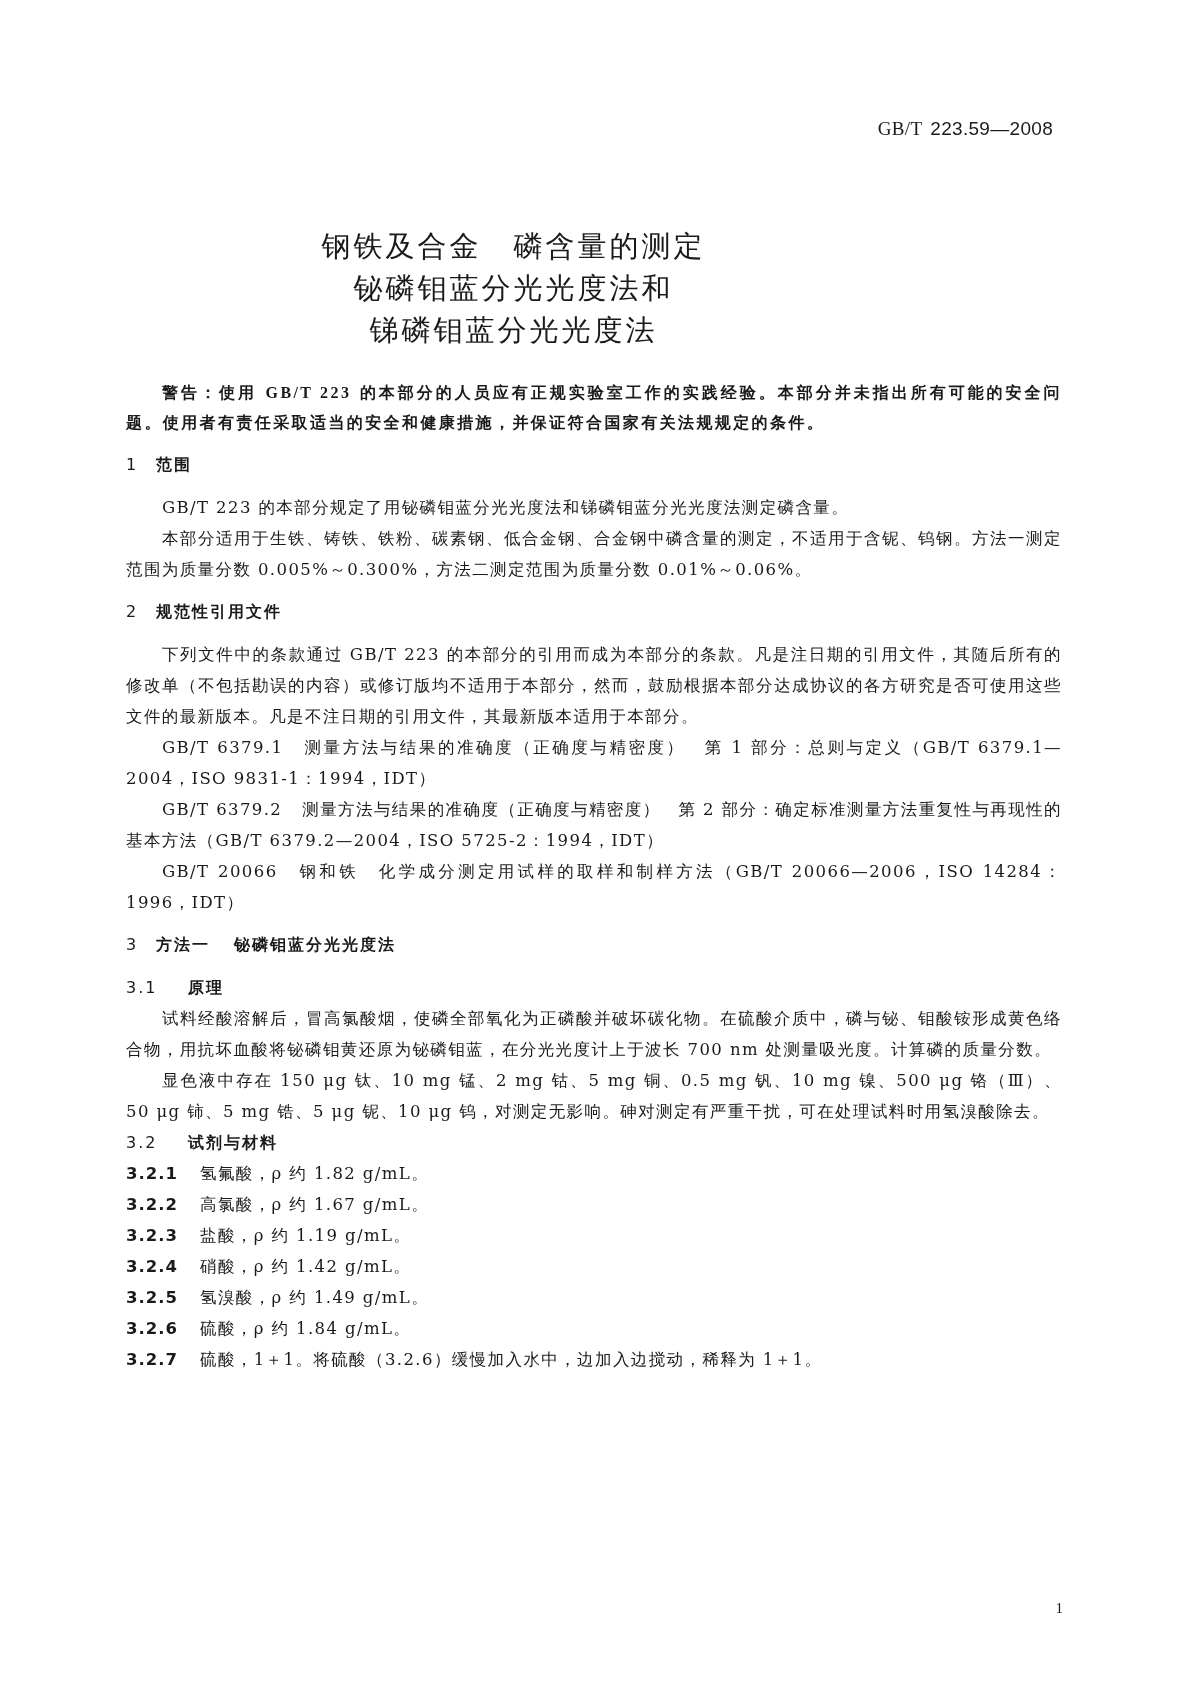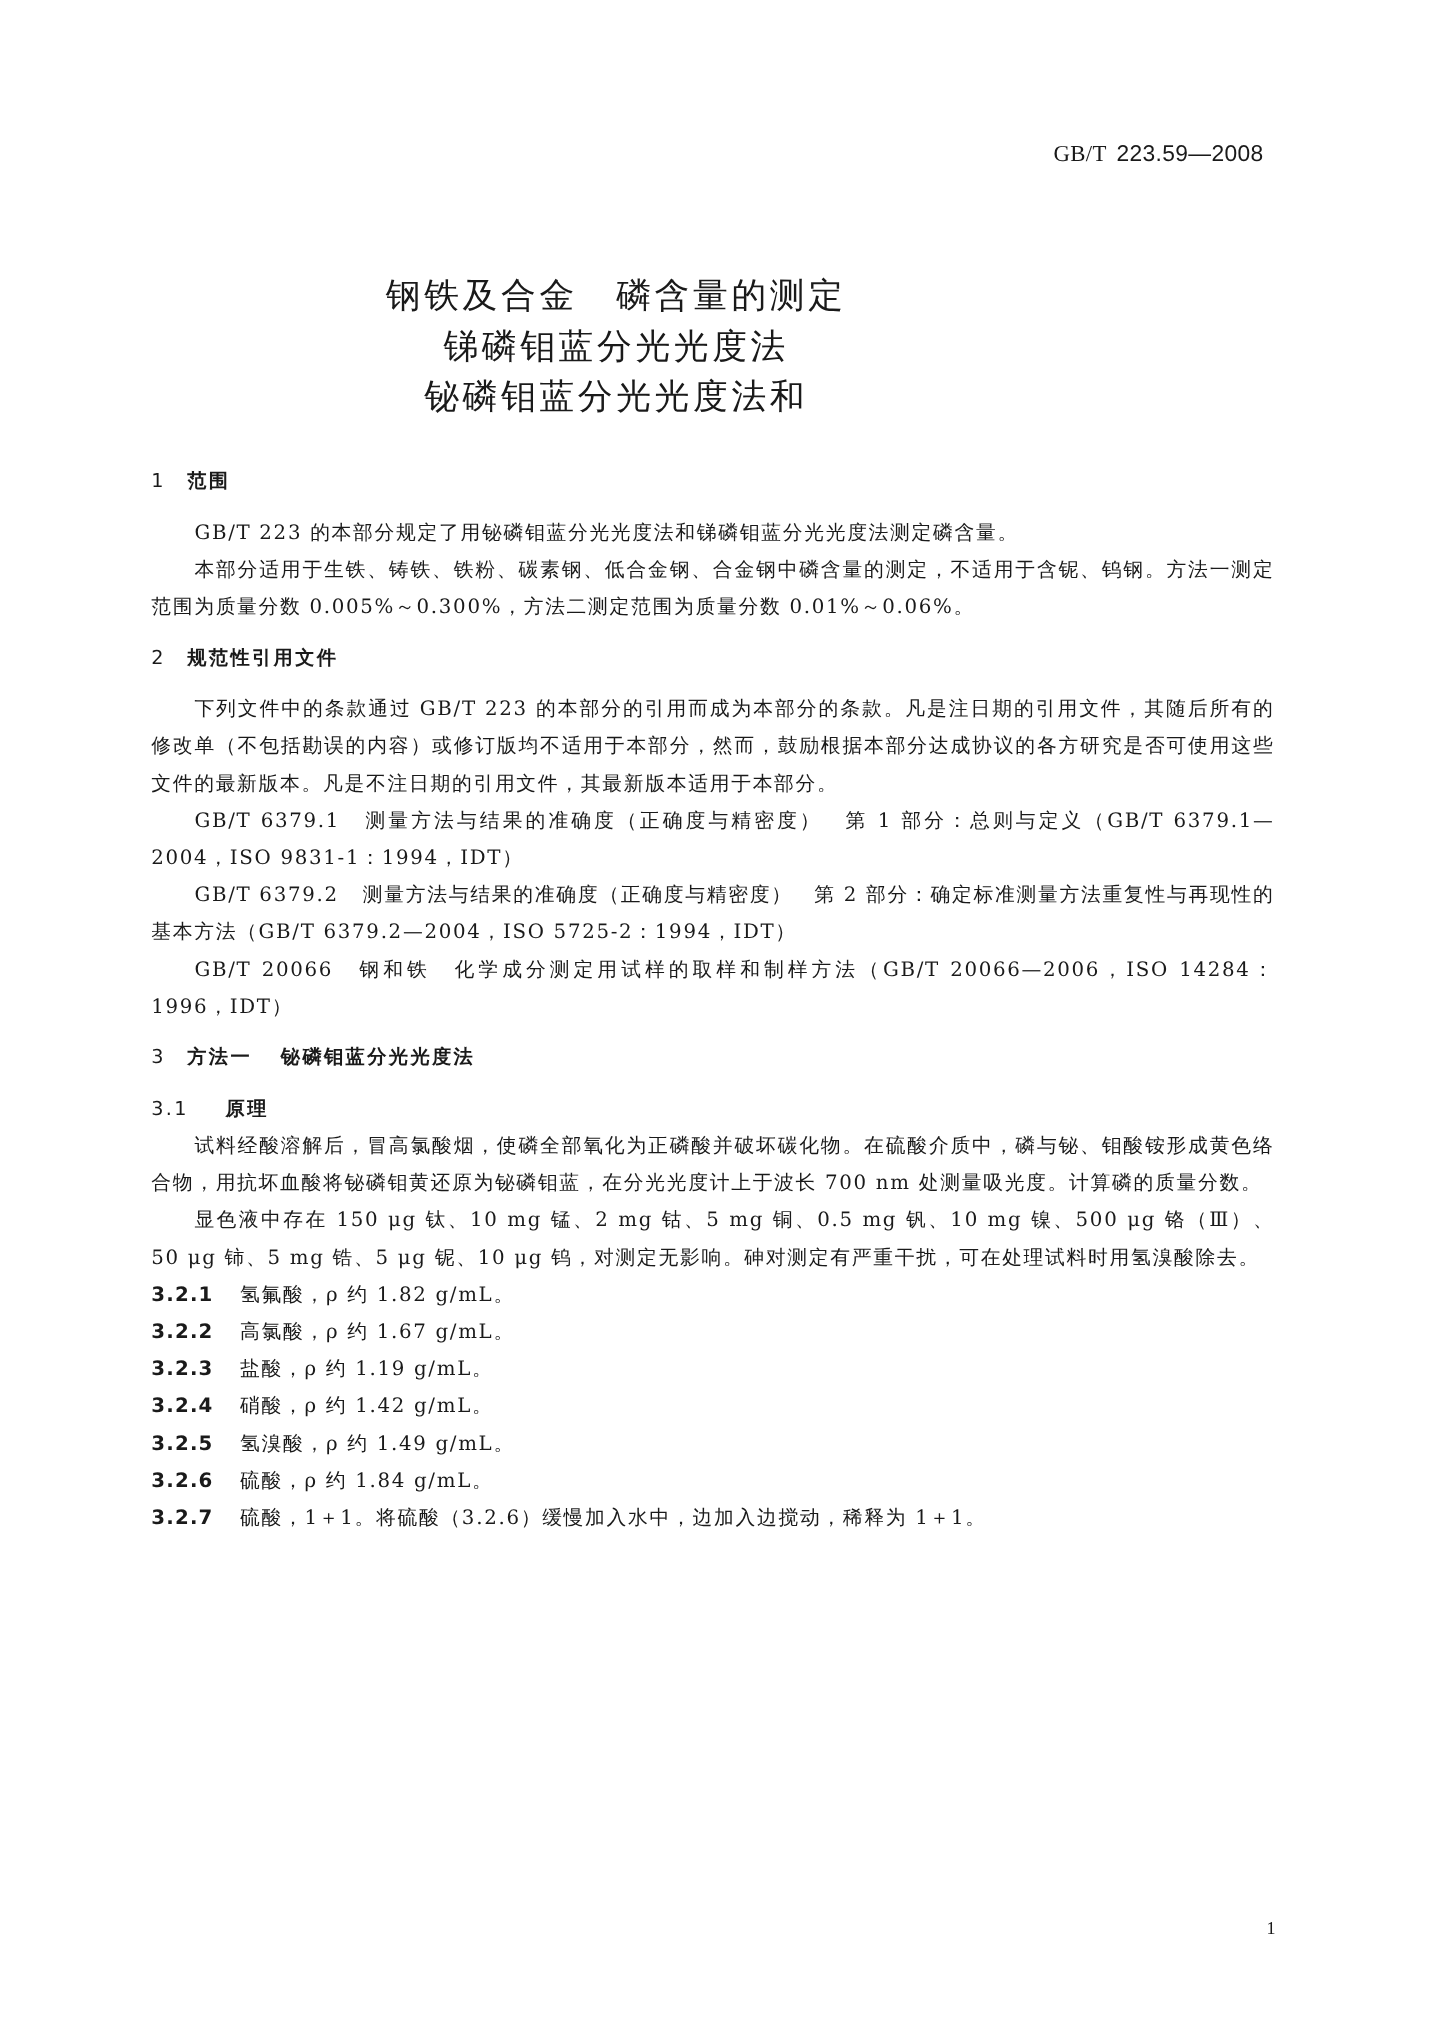--- a/index.html
+++ b/index.html
@@ -63,26 +63,27 @@
 <body>
 
 <div class="std-code">
   <span class="gb">GB/T</span><span>223.59—2008</span>
 </div>
 
 <div class="title-block">
   <span class="title-line">
     <span>钢铁及合金</span><span class="gap"></span><span>磷含量的测定</span>
   </span>
+  <span class="title-line">铋磷钼蓝分光光度法和</span>
   <span class="title-line">锑磷钼蓝分光光度法</span>
-  <span class="title-line">铋磷钼蓝分光光度法和</span>
 </div>
 
 <div class="content">
 
+  <p class="warning"><span>警告：使用</span> <span class="gbt">GB/T 223</span> <span>的本部分的人员应有正规实验室工作的实践经验。本部分并未指出所有可能的安全问题。使用者有责任采取适当的安全和健康措施，并保证符合国家有关法规规定的条件。</span></p>
 
   <div class="h1">
     <span class="num">1</span><span>范围</span>
   </div>
   <p class="indent">GB/T 223 的本部分规定了用铋磷钼蓝分光光度法和锑磷钼蓝分光光度法测定磷含量。</p>
   <p class="indent sp-after">本部分适用于生铁、铸铁、铁粉、碳素钢、低合金钢、合金钢中磷含量的测定，不适用于含铌、钨钢。方法一测定范围为质量分数 0.005%～0.300%，方法二测定范围为质量分数 0.01%～0.06%。</p>
 
   <div class="h1">
     <span class="num">2</span><span>规范性引用文件</span>
   </div>
@@ -94,20 +95,23 @@
   <div class="h1">
     <span class="num">3</span><span>方法一</span><span class="gap"></span><span>铋磷钼蓝分光光度法</span>
   </div>
 
   <div class="h2">
     <span class="num">3.1</span><span>原理</span>
   </div>
   <p class="indent">试料经酸溶解后，冒高氯酸烟，使磷全部氧化为正磷酸并破坏碳化物。在硫酸介质中，磷与铋、钼酸铵形成黄色络合物，用抗坏血酸将铋磷钼黄还原为铋磷钼蓝，在分光光度计上于波长 700 nm 处测量吸光度。计算磷的质量分数。</p>
   <p class="indent">显色液中存在 150 μg 钛、10 mg 锰、2 mg 钴、5 mg 铜、0.5 mg 钒、10 mg 镍、500 μg 铬（Ⅲ）、50 μg 铈、5 mg 锆、5 μg 铌、10 μg 钨，对测定无影响。砷对测定有严重干扰，可在处理试料时用氢溴酸除去。</p>
 
+  <div class="h2">
+    <span class="num">3.2</span><span>试剂与材料</span>
+  </div>
 
   <div class="item">
       <span class="num">3.2.1</span>
       <span>氢氟酸，ρ 约 1.82 g/mL。</span>
     </div>
   <div class="item">
       <span class="num">3.2.2</span>
       <span>高氯酸，ρ 约 1.67 g/mL。</span>
     </div>
   <div class="item">

